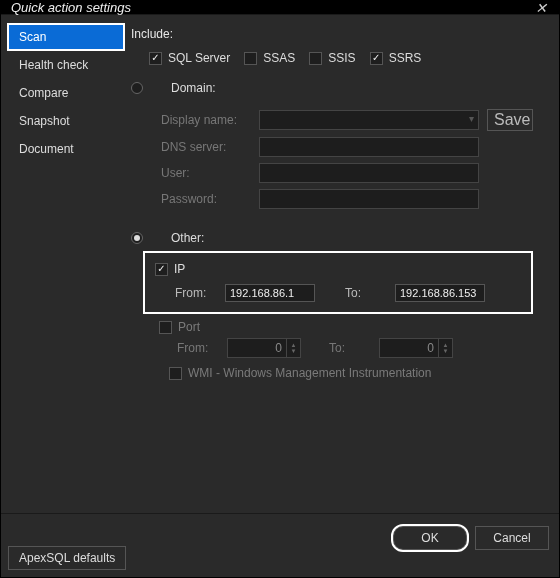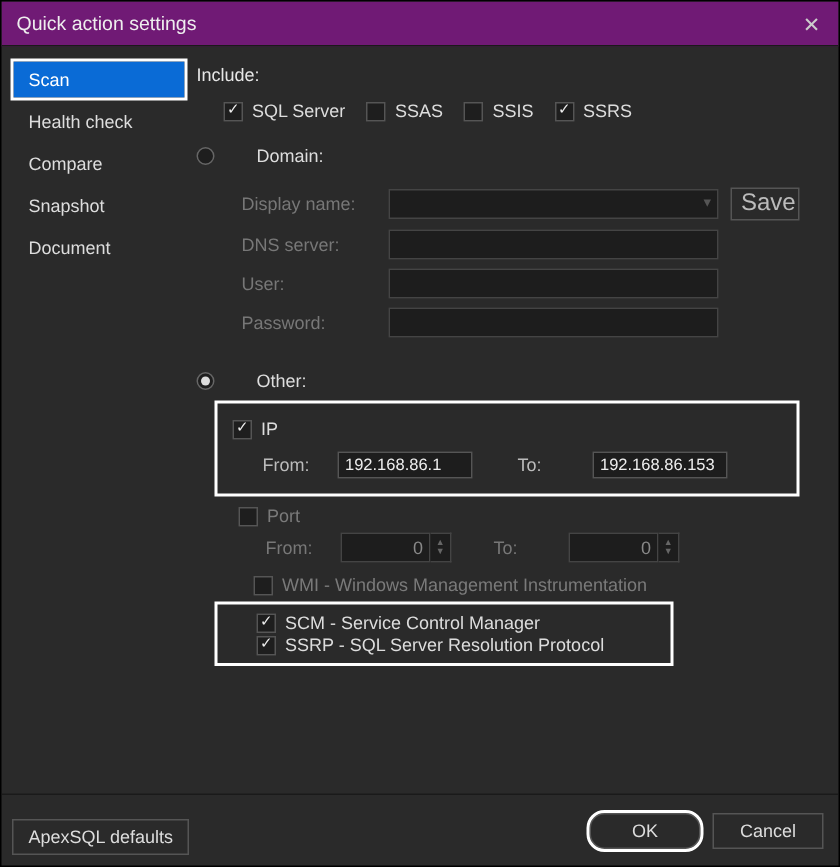--- a/index.html
+++ b/index.html
@@ -9,26 +9,27 @@
     height: 578px;
     background: #2a2a2a;
     font-family: "Segoe UI", Tahoma, sans-serif;
     font-size: 12px;
     color: #ccc;
     overflow: hidden;
     border: 1px solid #000;
   }
   
   .titlebar {
-    height: 30px;
-    background: #701a75;
+    height: 14px;
+    background: #000000;
     display: flex;
     align-items: center;
     padding: 0 8px 0 10px;
     border-bottom: 1px solid #1a1a1a;
+    font-style: italic;
   }
   .titlebar .title { flex: 1; font-size: 13px; color: #eee; }
   .titlebar .close { width: 20px; text-align: center; color: #ccc; cursor: pointer; font-size: 14px;}
   
   .main { display: flex; height: 498px; }
   .sidebar {
     width: 130px;
     padding: 10px 8px;
   }
   .sidebar-item {
@@ -247,34 +248,20 @@
       </span>
     </div>
 
     <div class="wmi-row">
       <span class="checkbox">
         <span class="cb-box"></span>
         <span class="cb-label dim">WMI - Windows Management Instrumentation</span>
       </span>
     </div>
 
-    <div class="proto-box">
-      <div class="proto-row">
-        <span class="checkbox">
-          <span class="cb-box checked"></span>
-          <span class="cb-label">SCM - Service Control Manager</span>
-        </span>
-      </div>
-      <div class="proto-row">
-        <span class="checkbox">
-          <span class="cb-box checked"></span>
-          <span class="cb-label">SSRP - SQL Server Resolution Protocol</span>
-        </span>
-      </div>
-    </div>
 
   </div>
 </div>
 
 <div class="footer">
   <button class="dlg-btn primary">OK</button>
   <button class="dlg-btn">Cancel</button>
 </div>
 
 </body></html>

